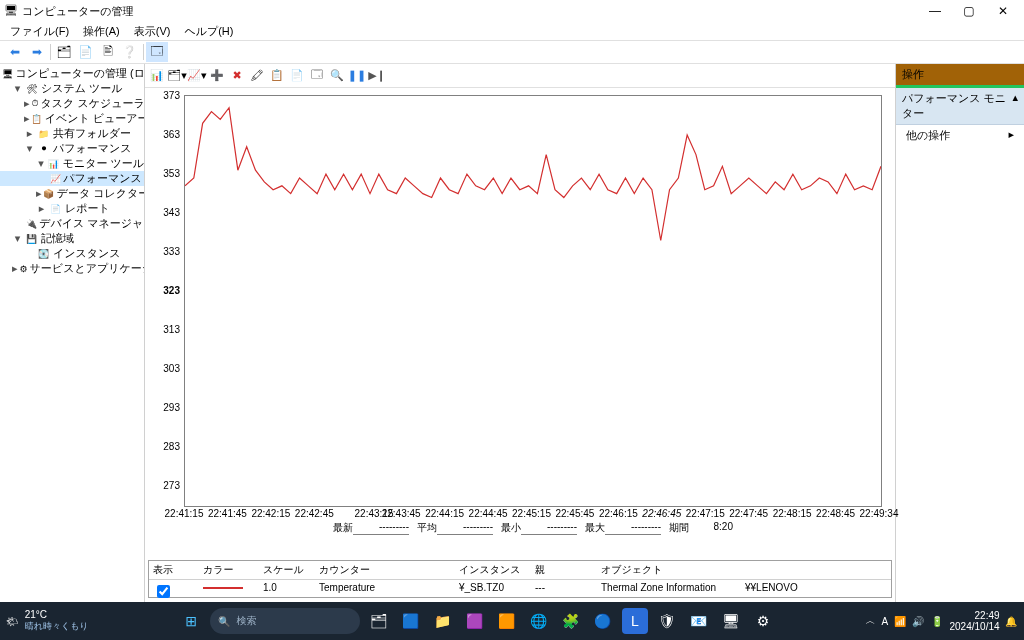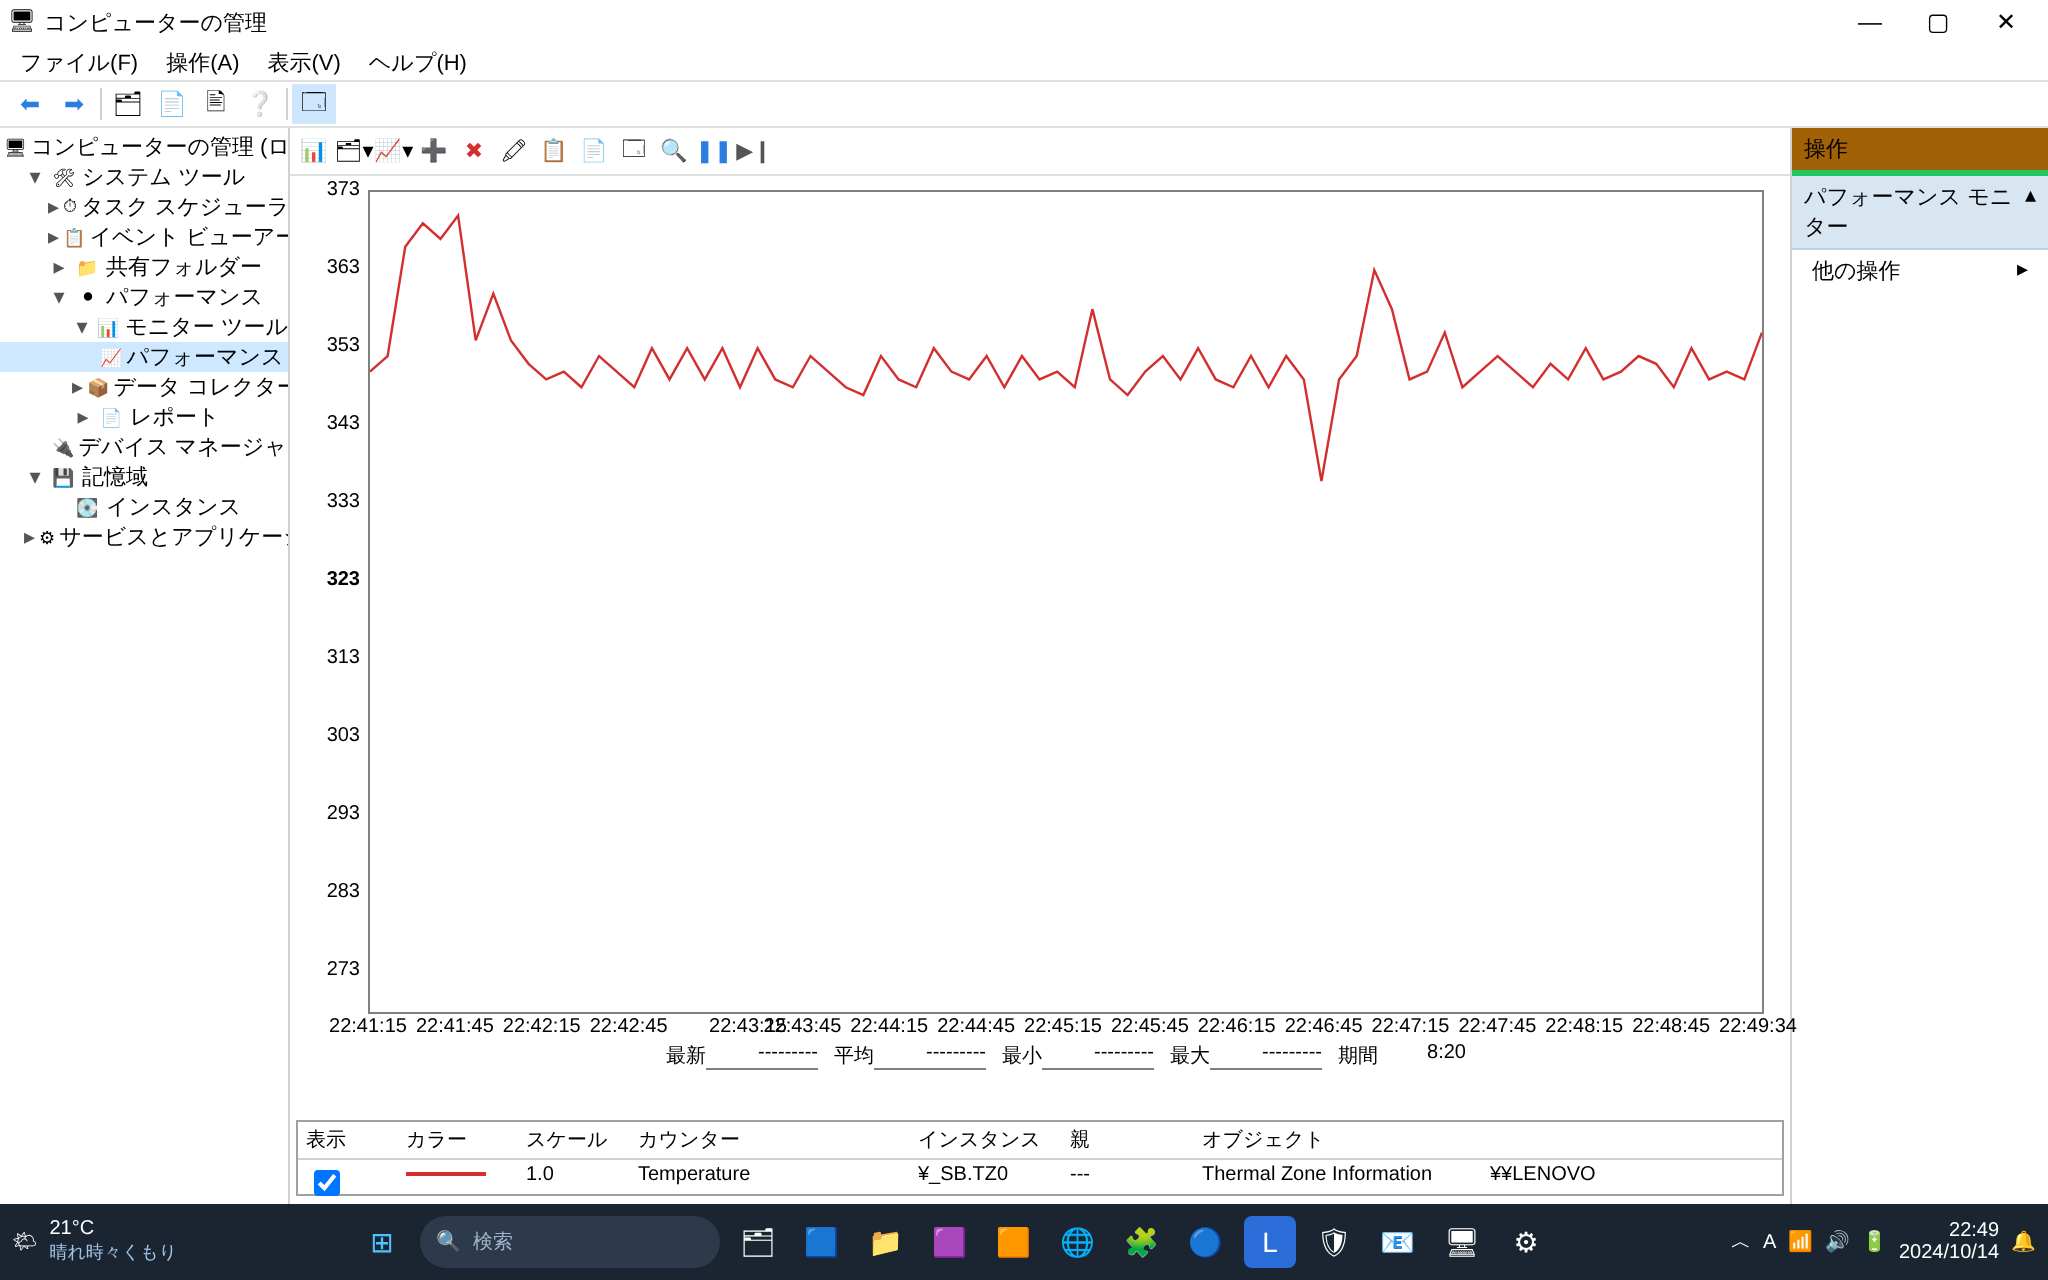--- a/index.html
+++ b/index.html
@@ -205,21 +205,21 @@
           <div class="xtick" style="left: 79.4375px;">22:41:45</div>
           <div class="xtick" style="left: 122.875px;">22:42:15</div>
           <div class="xtick" style="left: 166.312px;">22:42:45</div>
           <div class="xtick" style="left: 226px; margin-top: 32px;">22:43:15</div>
           <div class="xtick" style="left: 253.188px;">22:43:45</div>
           <div class="xtick" style="left: 296.625px;">22:44:15</div>
           <div class="xtick" style="left: 340.062px;">22:44:45</div>
           <div class="xtick" style="left: 383.5px;">22:45:15</div>
           <div class="xtick" style="left: 426.938px;">22:45:45</div>
           <div class="xtick" style="left: 470.375px;">22:46:15</div>
-          <div class="xtick" style="left: 513.812px;">22:46:45</div>
+          <div class="xtick" style="left: 513.812px; font-style: italic;">22:46:45</div>
           <div class="xtick" style="left: 557.25px;">22:47:15</div>
           <div class="xtick" style="left: 600.688px;">22:47:45</div>
           <div class="xtick" style="left: 644.125px;">22:48:15</div>
           <div class="xtick" style="left: 687.562px;">22:48:45</div>
           <div class="xtick" style="left: 731px;">22:49:34</div>
         </div>
       <div class="stats-row">
         <span class="lbl">最新</span>
           <span class="val">---------</span>
         <span class="lbl">平均</span>   

